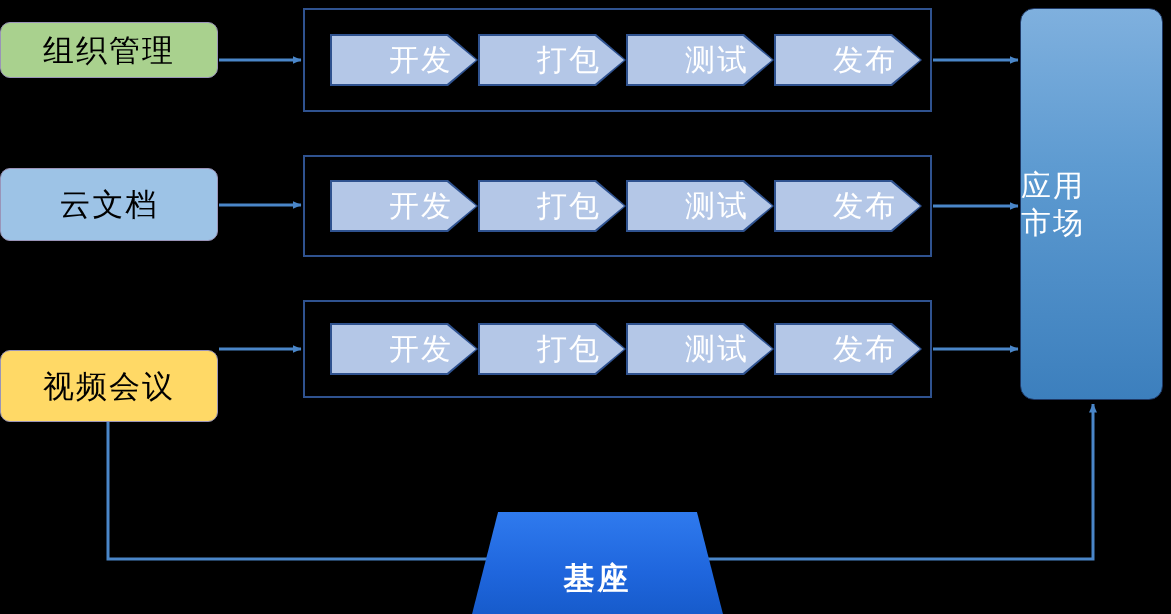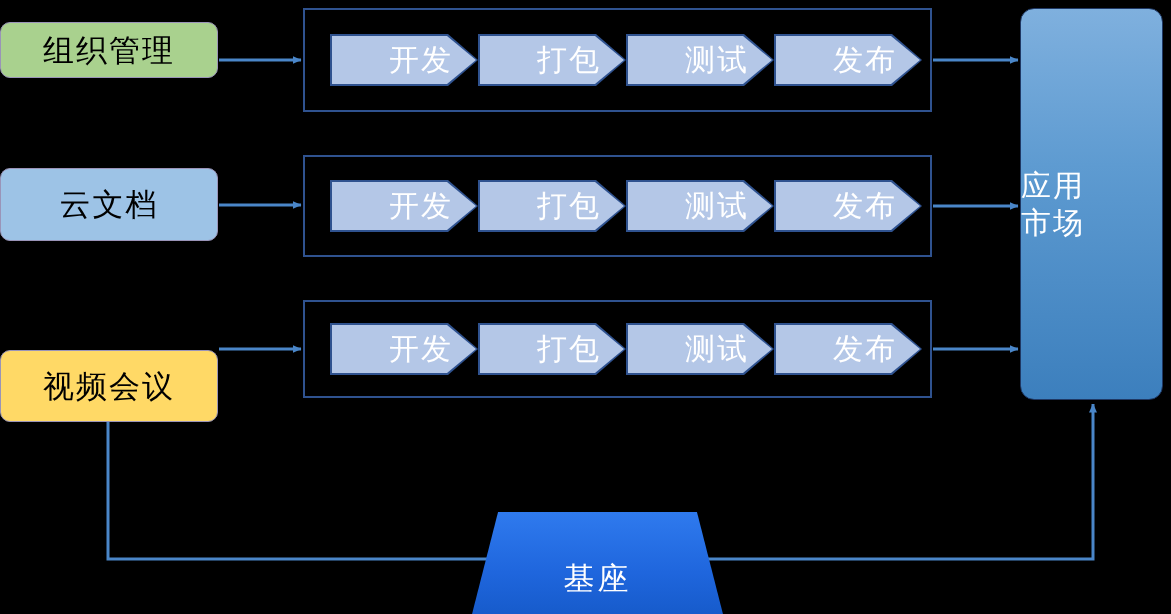--- a/index.html
+++ b/index.html
@@ -120,20 +120,21 @@
     display: flex;
     align-items: center;
     justify-content: center;
   }
   #base-label {
     color: #ffffff;
     font-size: 31px;
     letter-spacing: 3px;
     line-height: 1;
     margin-top: 22px;
+    font-weight: bold;
   }
 </style>
 </head>
 <body>
 
 <svg id="canvas" class="layer" viewBox="0 0 1171 614" xmlns="http://www.w3.org/2000/svg">
   <defs>
     <marker id="arrowhead" markerWidth="9" markerHeight="8" refX="8.5" refY="4" orient="auto" markerUnits="userSpaceOnUse">
       <path d="M0,0 L9,4 L0,8 Z" fill="#4a86c8"></path>
     </marker>

